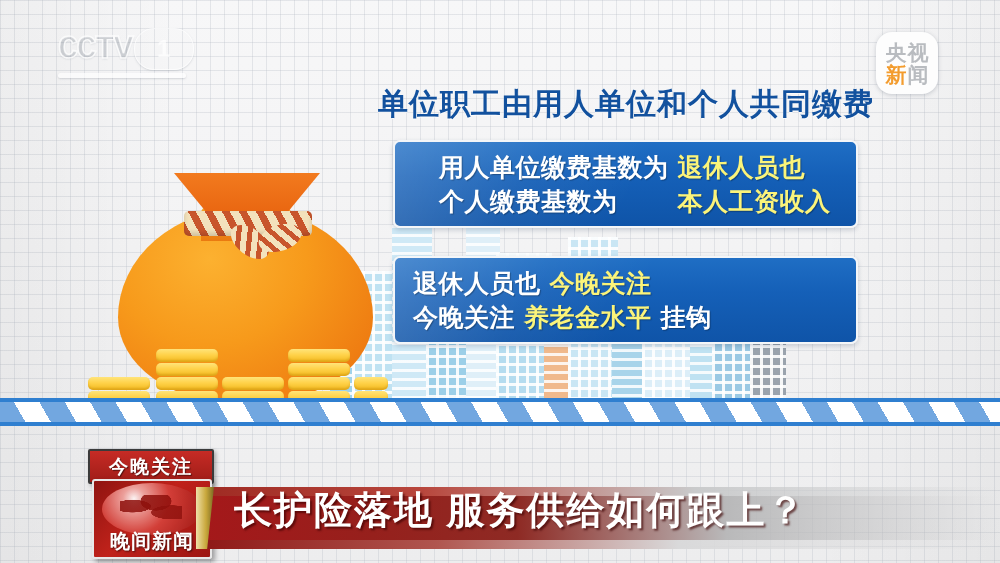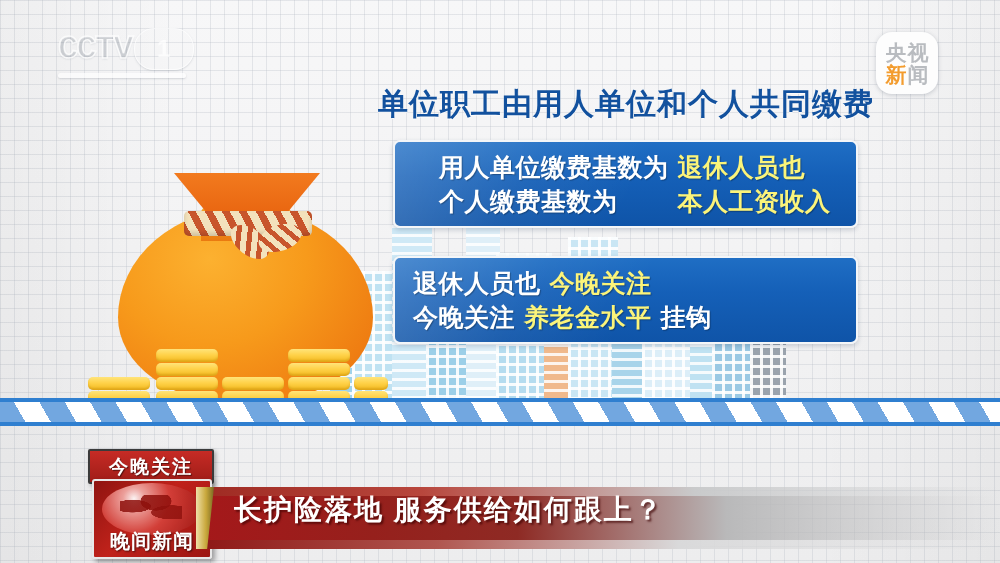--- a/index.html
+++ b/index.html
@@ -191,21 +191,21 @@
     position:absolute;left:0;bottom:0;width:100%;height:9px;
     background:linear-gradient(to right,#8d1715 0%,#b0564f 30%,#d9d9da 60%,rgba(240,240,240,0) 100%);
   }
   #barNotch{
     position:absolute;left:0;top:0;width:18px;height:62px;
     background:linear-gradient(to right,#efe0a8,#c9a83c 55%,#7a6a22);
     clip-path:polygon(0 0,100% 0,62% 100%,0 100%);
   }
   #barTxt{
     position:absolute;left:38px;top:9px;height:28px;display:flex;align-items:center;
-    color:#ffffff;font-size:28px;font-weight:bold;letter-spacing:2px;
+    color:#ffffff;font-size:38px;font-weight:bold;letter-spacing:2px;
     text-shadow:2px 2px 2px rgba(60,0,0,.65);
     font-family:"Liberation Sans",sans-serif;white-space:nowrap;
   }
 </style>
 </head>
 <body>
 
 <div id="stage">
 
   <div id="skyline">

